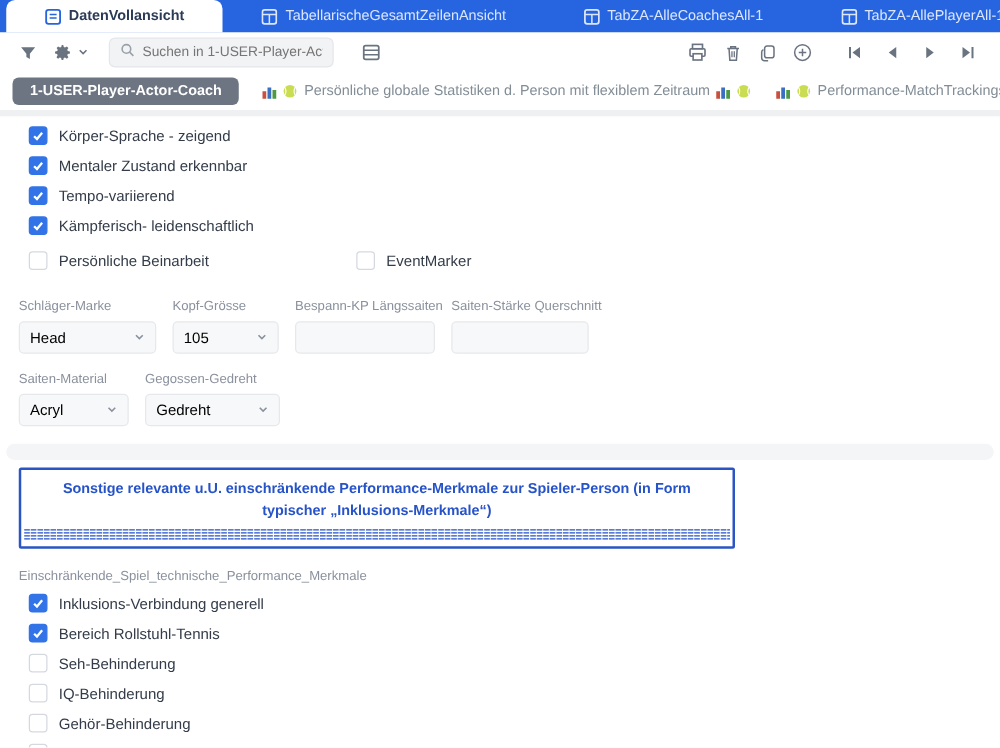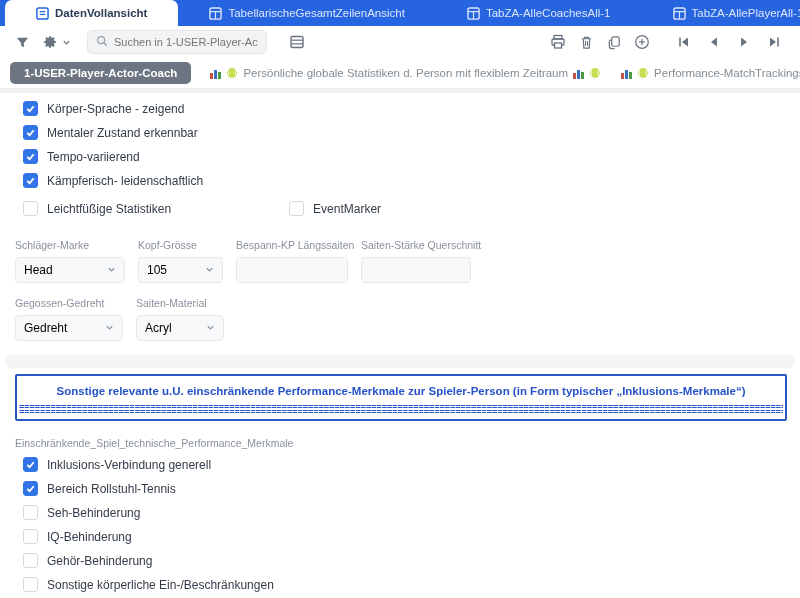--- a/index.html
+++ b/index.html
@@ -43,21 +43,21 @@
   .cbox svg { display:none; }
   .cbox.on svg { display:block; }
   .cb-label { font-size:12px; color:#333c48; }
   .field-row { display:flex; gap:13px; margin-top:14px; }
   .field { display:flex; flex-direction:column; }
   .f-label { font-size:10.5px; color:#8a919d; margin-bottom:6px; white-space:nowrap; }
   .control { height:26px; background:#f7f8f9; border:1px solid #e6e8ec; border-radius:4px;
     font-size:12px; color:#000000; display:flex; align-items:center; padding:0 8px; cursor:pointer; }
   .control .caret { margin-left:auto; color:#8a919d; }
   .strip { height:13px; background:#f4f5f7; border-radius:7px; margin:14px 5px 0 -10px; }
-  .notice { width:772px; border:2px solid #2b55c4; border-radius:2px; margin-top:6px;
+  .notice { width:573px; border:2px solid #2b55c4; border-radius:2px; margin-top:6px;
     padding:7px 30px 0; text-align:center; }
   .notice-text { color:#2753c8; font-size:11.5px; font-weight:bold; line-height:1.55; }
   .notice-sep { color:#2753c8; font-size:9px; font-weight:bold; line-height:5px; white-space:nowrap;
     overflow:hidden; margin:4px -28px 0; }
   .sec-label { font-size:10.5px; color:#8a919d; margin:16px 0 8px; }
 </style>
 </head>
 <body>
 
 <div class="topbar">
@@ -281,21 +281,21 @@
     <span class="cbox on">
         <svg viewBox="0 0 12 12" width="11" height="11">
           <path d="M2.5 6.5 L5 9 L9.5 3.5" fill="none" stroke="#fff" stroke-width="2"></path>
         </svg>
       </span>
     <span class="cb-label">Kämpferisch- leidenschaftlich</span>
   </div>
   <div class="cb-line">
     <div class="cb-row">
       <span class="cbox"></span>
-      <span class="cb-label">Leichtfüßige Statistiken</span>
+      <span class="cb-label">Persönliche Beinarbeit</span>
     </div>
     <div class="cb-row">
       <span class="cbox"></span>
       <span class="cb-label">EventMarker</span>
     </div>
   </div>
 
   <div class="field-row">
     <div class="field" style="width:110px">
       <span class="f-label">Schläger-Marke</span>
@@ -323,38 +323,38 @@
     </div>
     <div class="field" style="width:110px">
       <span class="f-label">Saiten-Stärke Querschnitt</span>
       <div class="control">
         <span></span>
       </div>
     </div>
   </div>
 
   <div class="field-row">
+    <div class="field" style="width:88px">
+      <span class="f-label">Saiten-Material</span>
+      <div class="control">
+        <span>Acryl</span>
+        <span class="caret"><svg viewBox="0 0 10 10" width="9" height="9">
+              <path d="M2 3.5 L5 6.5 L8 3.5" fill="none" stroke="currentColor" stroke-width="1.4"></path>
+            </svg></span>
+      </div>
+    </div>
     <div class="field" style="width:108px">
       <span class="f-label">Gegossen-Gedreht</span>
       <div class="control">
         <span>Gedreht</span>
         <span class="caret"><svg viewBox="0 0 10 10" width="9" height="9">
               <path d="M2 3.5 L5 6.5 L8 3.5" fill="none" stroke="currentColor" stroke-width="1.4"></path>
             </svg></span>
       </div>
     </div>
-    <div class="field" style="width:88px">
-      <span class="f-label">Saiten-Material</span>
-      <div class="control">
-        <span>Acryl</span>
-        <span class="caret"><svg viewBox="0 0 10 10" width="9" height="9">
-              <path d="M2 3.5 L5 6.5 L8 3.5" fill="none" stroke="currentColor" stroke-width="1.4"></path>
-            </svg></span>
-      </div>
-    </div>
   </div>
 
   <div class="strip"></div>
 
   <div class="notice">
     <div class="notice-text">Sonstige relevante u.U. einschränkende Performance-Merkmale zur Spieler-Person (in Form typischer „Inklusions-Merkmale“)</div>
     <div class="notice-sep">========================================================================================================================================================================</div>
     <div class="notice-sep" style="margin-top:0; margin-bottom:4px">========================================================================================================================================================================</div>
   </div>
 

